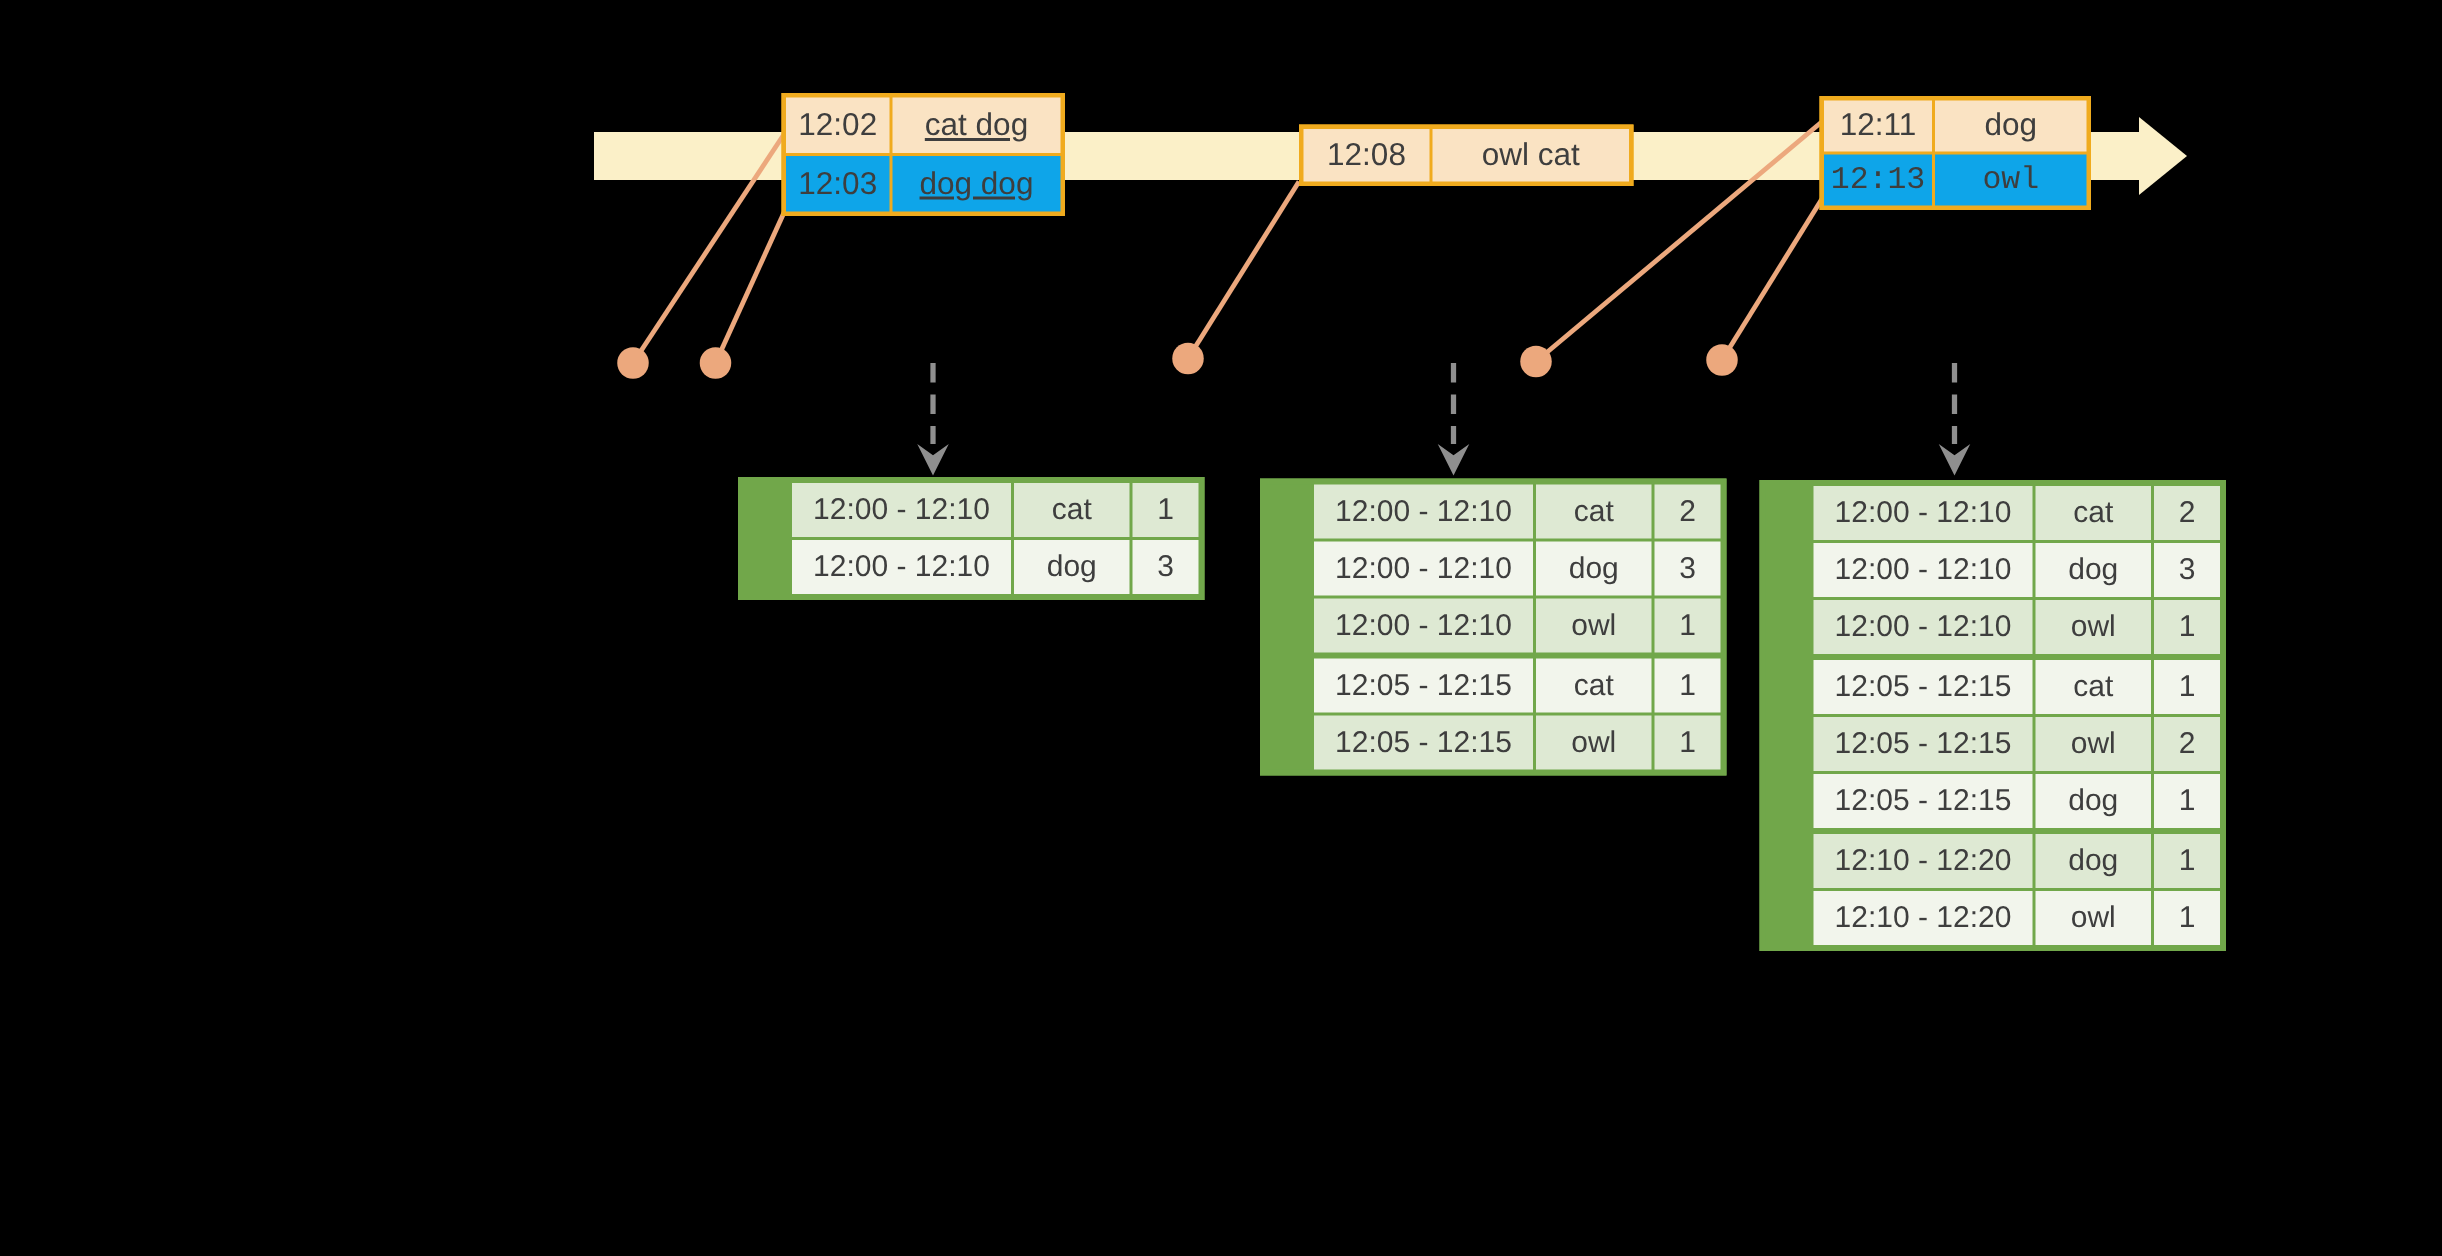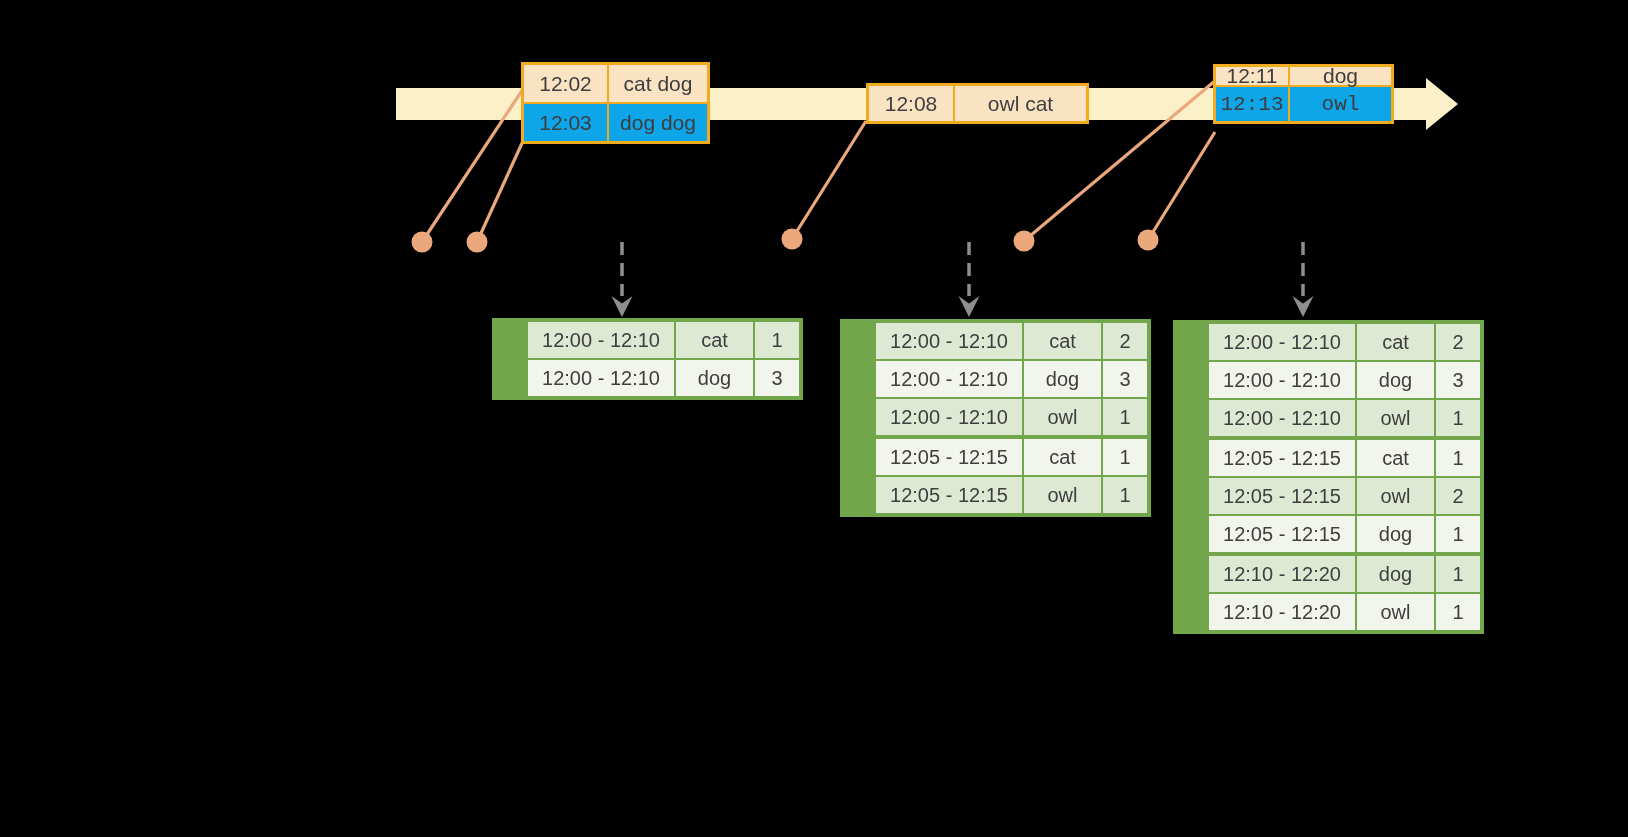--- a/index.html
+++ b/index.html
@@ -8,24 +8,24 @@
   svg.overlay{position:absolute;left:0;top:0;}
 
   
   .event-box{position:absolute;background:#F0AB1E;border:3px solid #F0AB1E;
              display:flex;flex-direction:column;gap:2px;}
   .event-row{display:flex;gap:2px;}
   .ec{display:flex;align-items:center;justify-content:center;font-size:21px;}
   .peach{background:#FAE3C3;}
   .cream{background:#0ea5e9;}
   .box1 .event-row{height:37px;}
-  .box1 .ec-time{width:83px;}  .box1 .ec-words{width:98px;}
+  .box1 .ec-time{width:69px;}  .box1 .ec-words{width:112px;text-decoration:underline;}
   .box2 .event-row{height:35px;}
   .box2 .ec-time{width:84px;}  .box2 .ec-words{width:131px;}
-  .box3 .event-row{height:18px;}
+  .box3 .event-row{height:34px;}
   .box3 .event-row:last-child{height:34px;font-family:Liberation Mono, monospace;}
   .box3 .ec-time{width:72px;}  .box3 .ec-words{width:101px;}
 
   
   .result-table{position:absolute;background:#71A74A;border:4px solid #71A74A;
                 display:flex;flex-direction:column;gap:4px;}
   .result-group{display:flex;flex-direction:column;gap:2px;padding-left:32px;}
   .result-row{display:flex;gap:2px;height:36px;}
   .rc{display:flex;align-items:center;justify-content:center;font-size:20px;}
   .rc-window{width:146px;} .rc-word{width:77px;} .rc-count{width:44px;}

